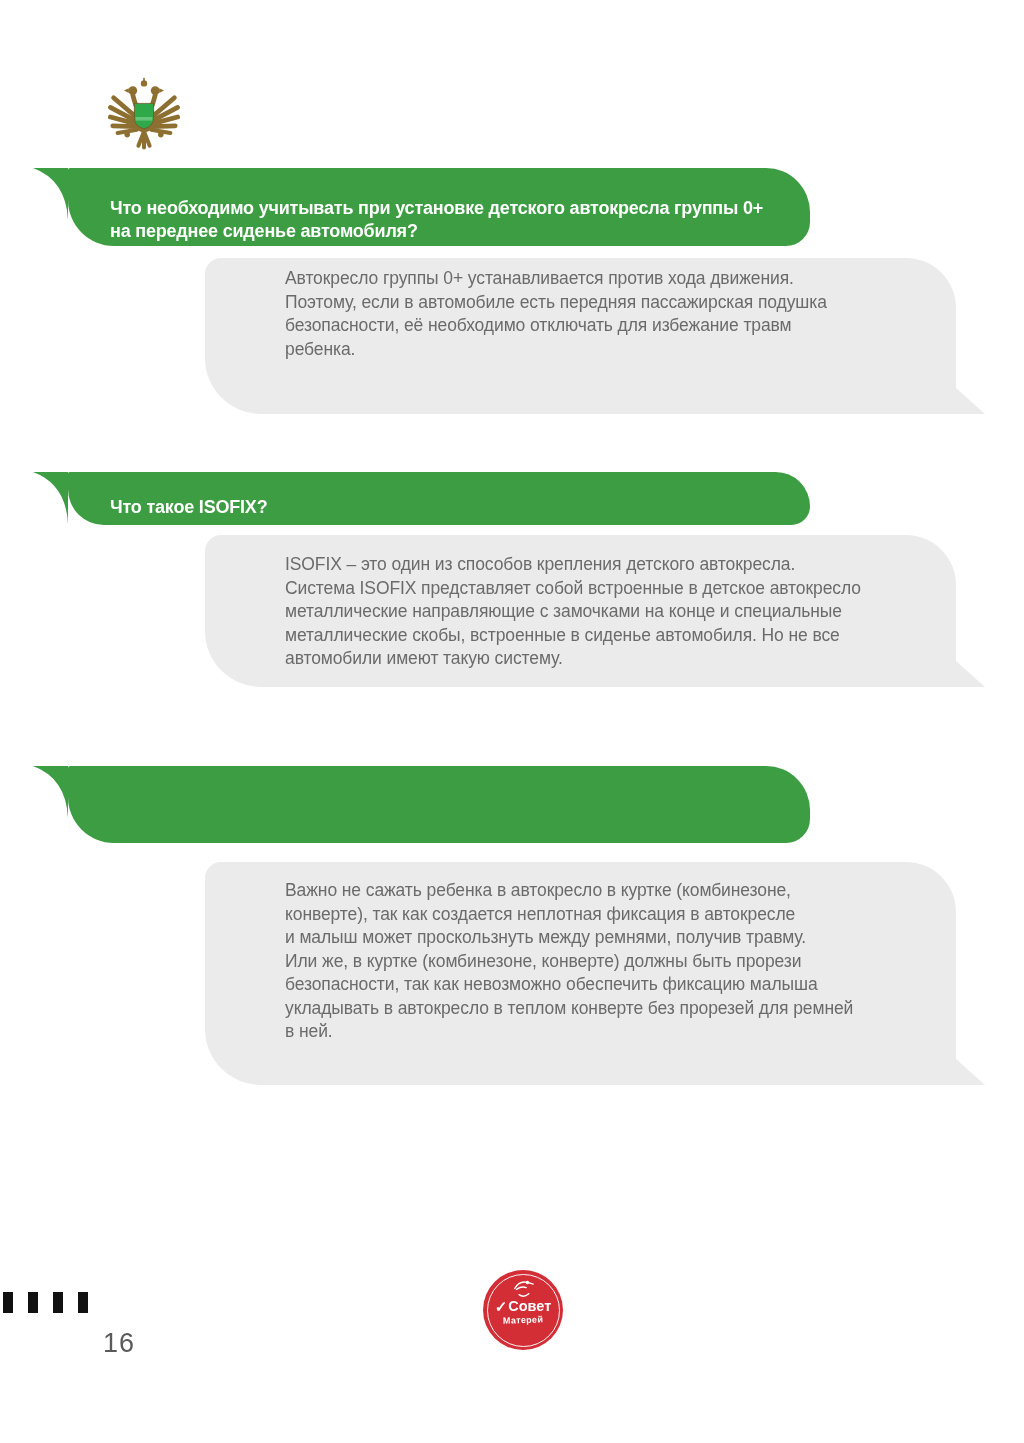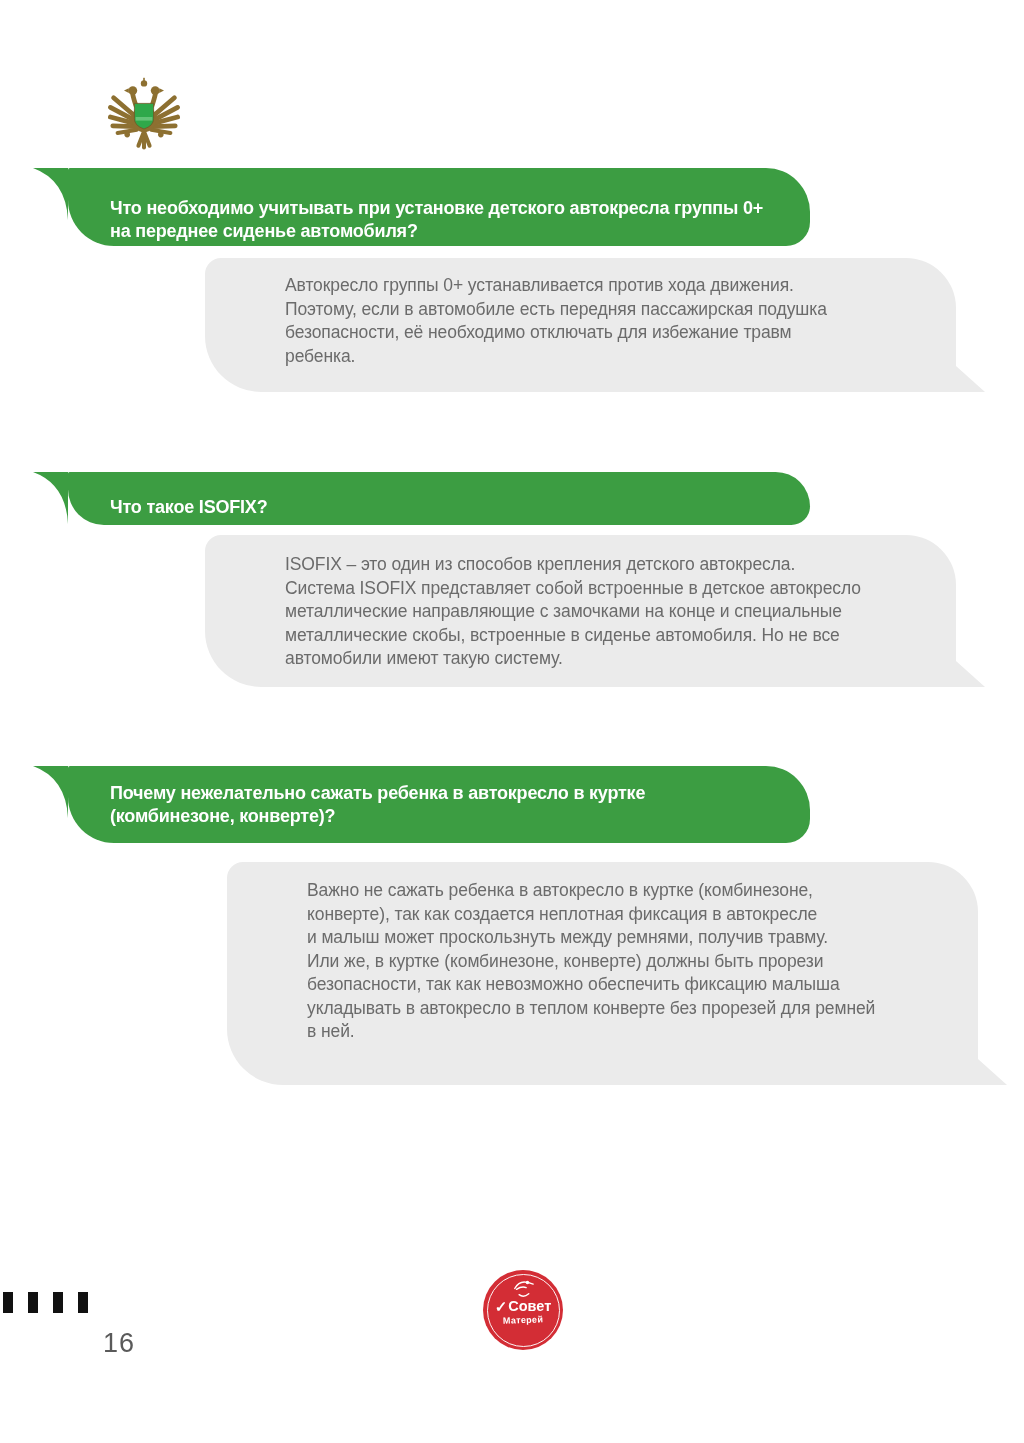--- a/index.html
+++ b/index.html
@@ -21,23 +21,23 @@
   .g1{top:168px;height:78px;padding-top:29px;}
   .g2{top:472px;height:53px;padding-top:24px;}
   .g3{top:766px;height:77px;padding-top:16px;}
   .a{
     left:205px;width:751px;background:var(--answer-gray,#EBEBEB);
     border-radius:16px 50px 0 56px;color:var(--answer-text,#6B6B6B);
     font-size:17.5px;line-height:23.5px;padding-left:80px;
   }
   .atail{position:absolute;right:-29px;bottom:0;width:29px;height:26px;}
   .atail path{fill:var(--answer-gray,#EBEBEB);}
-  .a1{top:258px;height:134px;padding-top:16px;}
+  .a1{top:258px;height:156px;padding-top:9px;}
   .a2{top:535px;height:152px;padding-top:18px;}
-  .a3{top:862px;height:223px;padding-top:17px;margin-left:22px;}
+  .a3{top:862px;height:223px;padding-top:17px;}
   .q div,.a div{white-space:nowrap;}
   .q div{letter-spacing:-0.2px;}
   .a div{letter-spacing:-0.1px;}
   
   .ticks{position:absolute;left:3px;top:1292px;display:flex;gap:15px;}
   .ticks span{width:10px;height:21px;background:var(--tick-black,#111);display:block;}
   .page-number{
     position:absolute;left:103px;top:1286px;font-size:27px;
     color:var(--page-number-gray,#5A5A5A);letter-spacing:1px;margin-top:42px;
   }
@@ -133,24 +133,20 @@
         <div>металлические направляющие с замочками на конце и специальные</div>
         <div>металлические скобы, встроенные в сиденье автомобиля. Но не все</div>
         <div>автомобили имеют такую систему.</div>
       </div>
   </div>
 
   <div class="bubble q g3">
     <svg class="qtail" viewBox="0 0 35 52" preserveAspectRatio="none" aria-hidden="true">
       <path d="M0,0 L35,0 L35,52 Q33,12 0,0 Z"></path>
     </svg>
-    <div>
-        <div>Почему нежелательно сажать ребенка в автокресло в куртке</div>
-        <div>(комбинезоне, конверте)?</div>
-      </div>
   </div>
 
   <div class="bubble a a3">
     <svg class="atail" viewBox="0 0 29 26" preserveAspectRatio="none" aria-hidden="true">
       <path d="M0,0 L29,26 L0,26 Z"></path>
     </svg>
     <div>
         <div>Важно не сажать ребенка в автокресло в куртке (комбинезоне,</div>
         <div>конверте), так как создается неплотная фиксация в автокресле</div>
         <div>и малыш может проскользнуть между ремнями, получив травму.</div>

